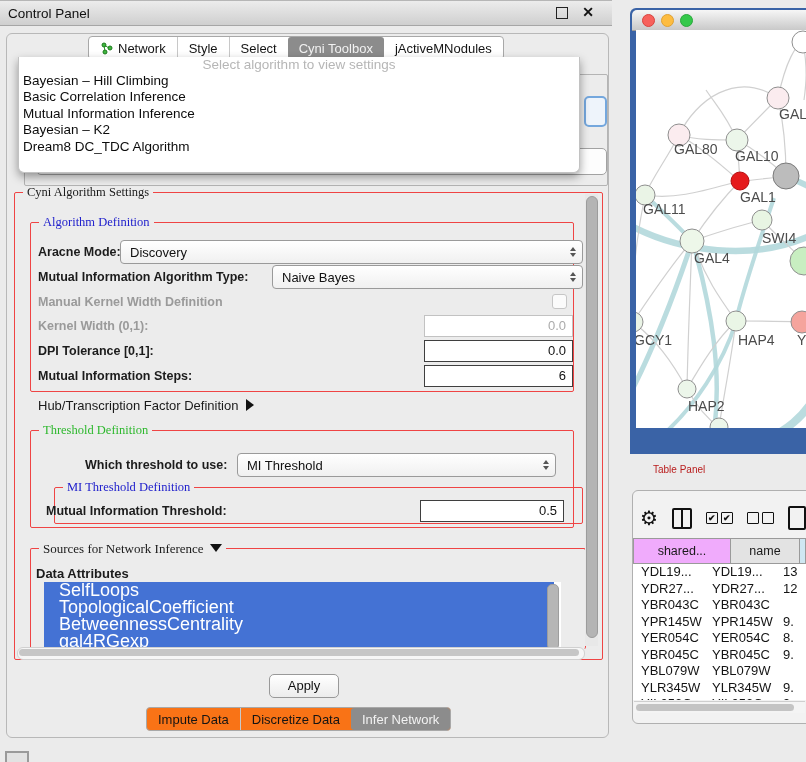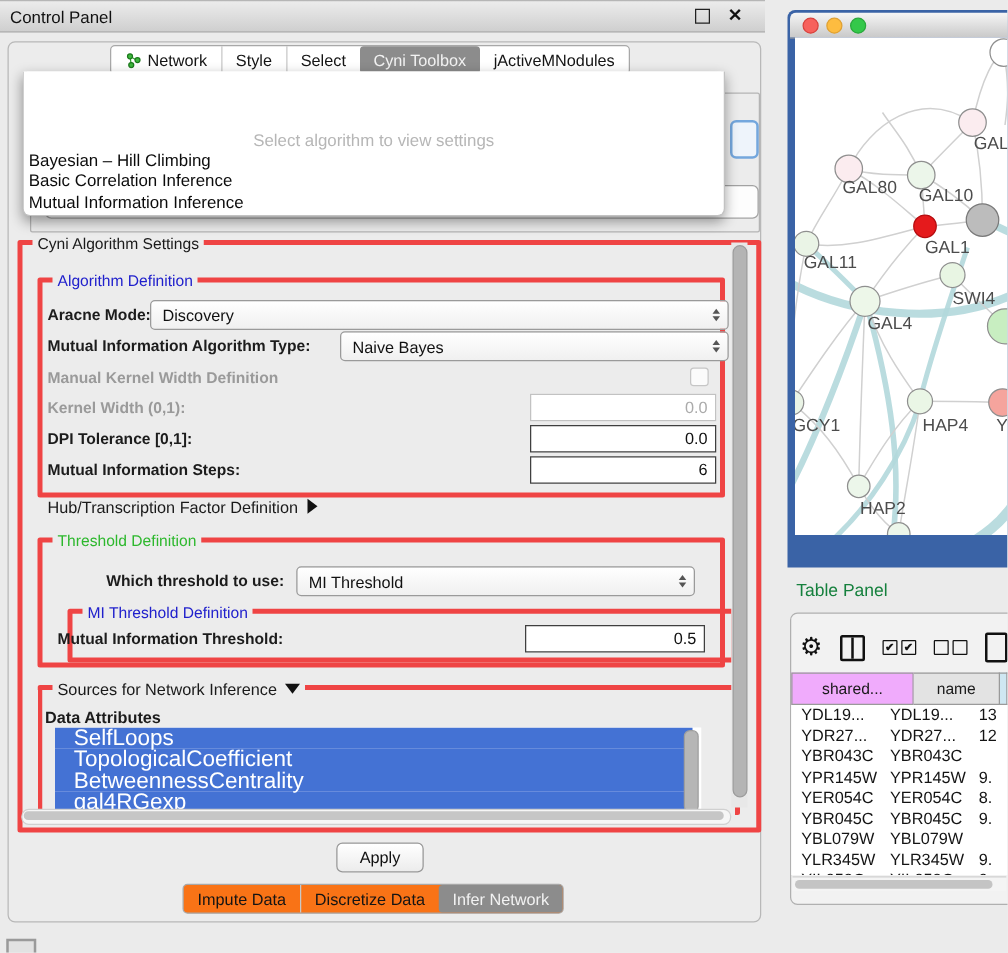--- a/index.html
+++ b/index.html
@@ -33,26 +33,26 @@
     border-radius:2px;z-index:1;}
   .frag-field{left:36px;top:148px;width:569px;height:25px;border:1px solid #a2a2a2;
     border-radius:5px;background:#fdfdfd;z-index:2;}
   .frag-combo{left:584px;top:96px;width:19px;height:27px;border:2px solid #74a7dd;
     border-radius:5px;background:#eef4fb;z-index:2;}
 
   
   .popup{left:18px;top:57px;width:560px;height:115px;background:#fff;
     border:1px solid #c2c2c2;border-top:none;border-radius:0 0 6px 6px;
     box-shadow:0 4px 10px rgba(0,0,0,.38);z-index:10;overflow:hidden;}
-  .dd-placeholder{font-size:13.5px;color:#b6b6b6;text-align:center;height:16px;line-height:15px;margin-top:48px;}
+  .dd-placeholder{font-size:13.5px;color:#b6b6b6;text-align:center;height:16px;line-height:15px;}
   .dd-item{font-size:13.5px;color:#0c0c0c;height:16.4px;line-height:16.4px;padding-left:4px;white-space:nowrap;}
   .dd-item.sel{font-weight:bold;}
 
   
-  .groupbox{border:4px solid #ef4444;border-radius:2px;}
+  .groupbox{border:1px solid #ef4444;border-radius:2px;font-family:Liberation Serif, serif;}
   .gb-label{position:absolute;top:-8px;left:8px;background:#ececec;padding:0 4px;
     font-size:12.5px;color:#1a1a1a;white-space:nowrap;}
   .gb-label.blue{color:#2020cc;}
   .gb-label.green{color:#2db82d;}
   .lbl{font-size:12.5px;font-weight:bold;color:#1c1c1c;white-space:nowrap;}
   .lbl.dis{color:#9a9a9a;}
   .combo{border:1px solid #9a9a9a;border-radius:4px;background:linear-gradient(#ffffff,#f0f0f0);
     display:flex;align-items:center;font-size:13px;color:#111;padding-left:9px;position:absolute;height:22px;}
   .spin{position:absolute;right:6px;top:0;height:100%;display:flex;flex-direction:column;
     justify-content:center;gap:2px;}
@@ -95,21 +95,21 @@
   .netwin-titlebar{left:632px;top:10px;width:174px;height:20px;
     background:linear-gradient(#f6f6f6,#c9c9c9);border-bottom:1px solid #9a9a9a;
     border-radius:5px 0 0 0;display:flex;align-items:center;padding-left:10px;gap:6px;}
   .tl{width:11px;height:11px;border-radius:50%;}
   .tl.red{background:#f7615c;border:1px solid #d8433e;}
   .tl.yellow{background:#fdbc40;border:1px solid #dfa133;}
   .tl.green{background:#34c84a;border:1px solid #2aa83c;}
   .netcanvas{left:636px;top:30px;width:170px;height:398px;background:#fff;overflow:hidden;}
 
   
-  .tp-title{left:637px;top:464px;font-size:14px;color:#15803d;}
+  .tp-title{left:653px;top:464px;font-size:10px;color:#b91c1c;}
   .tp-panel{left:632px;top:490px;width:174px;height:232px;background:#f2f2f2;
     border:1px solid #b0b0b0;border-radius:6px 0 0 6px;}
   .tp-toolbar{left:640px;top:502px;width:166px;height:32px;display:flex;align-items:center;gap:14px;}
   .gear{font-size:20px;color:#111;line-height:22px;}
   .colsplit{width:18px;height:17px;border:2px solid #111;border-radius:2px;position:relative;}
   .colsplit:after{content:"";position:absolute;left:7px;top:0;width:2px;height:17px;background:#111;}
   .cb-pair{display:flex;gap:3px;}
   .cb{width:10px;height:10px;border:1.5px solid #111;border-radius:1px;font-size:9px;
     line-height:10px;text-align:center;color:#111;font-weight:bold;}
   .doc-ico{width:16px;height:20px;border:2.5px solid #111;border-radius:2px;}

